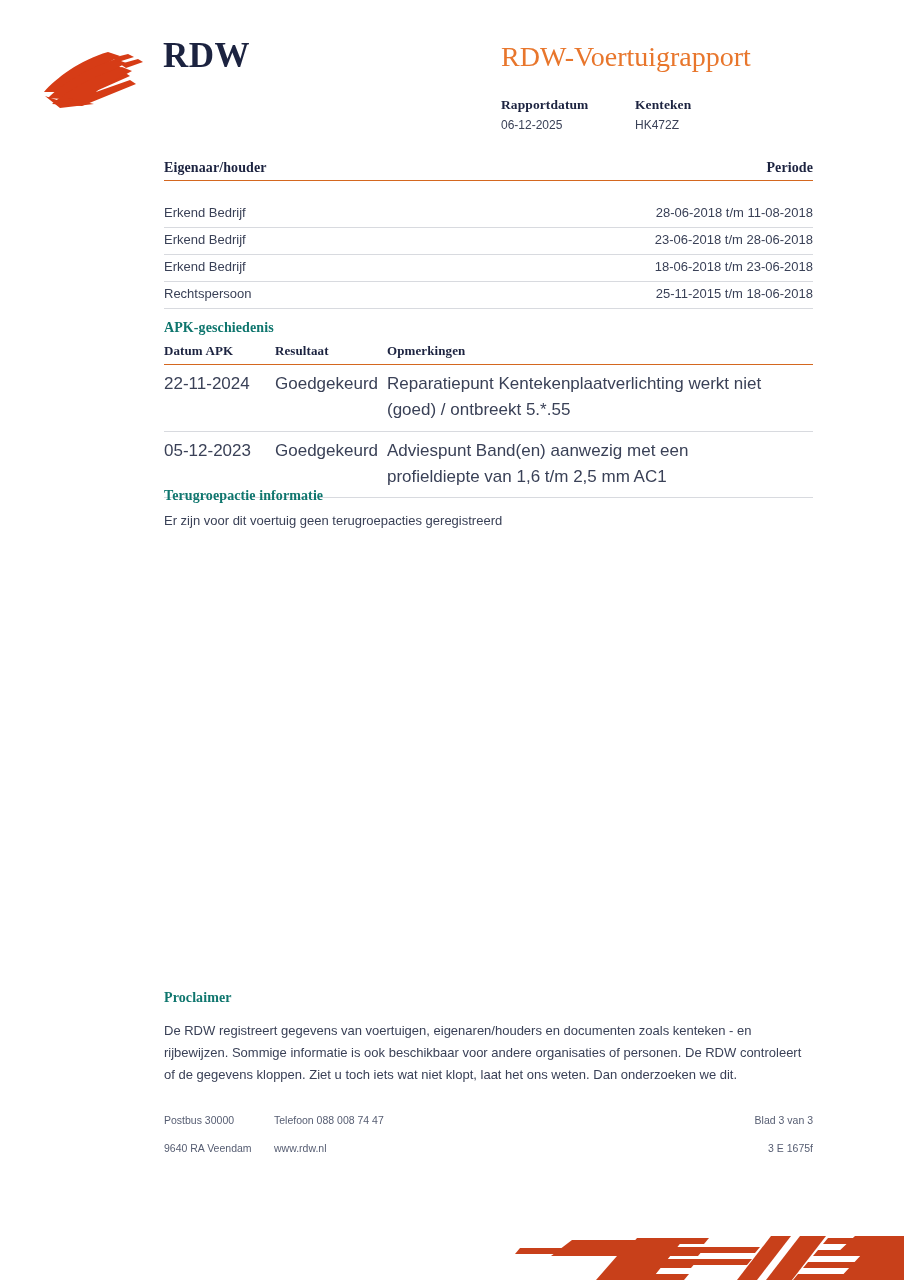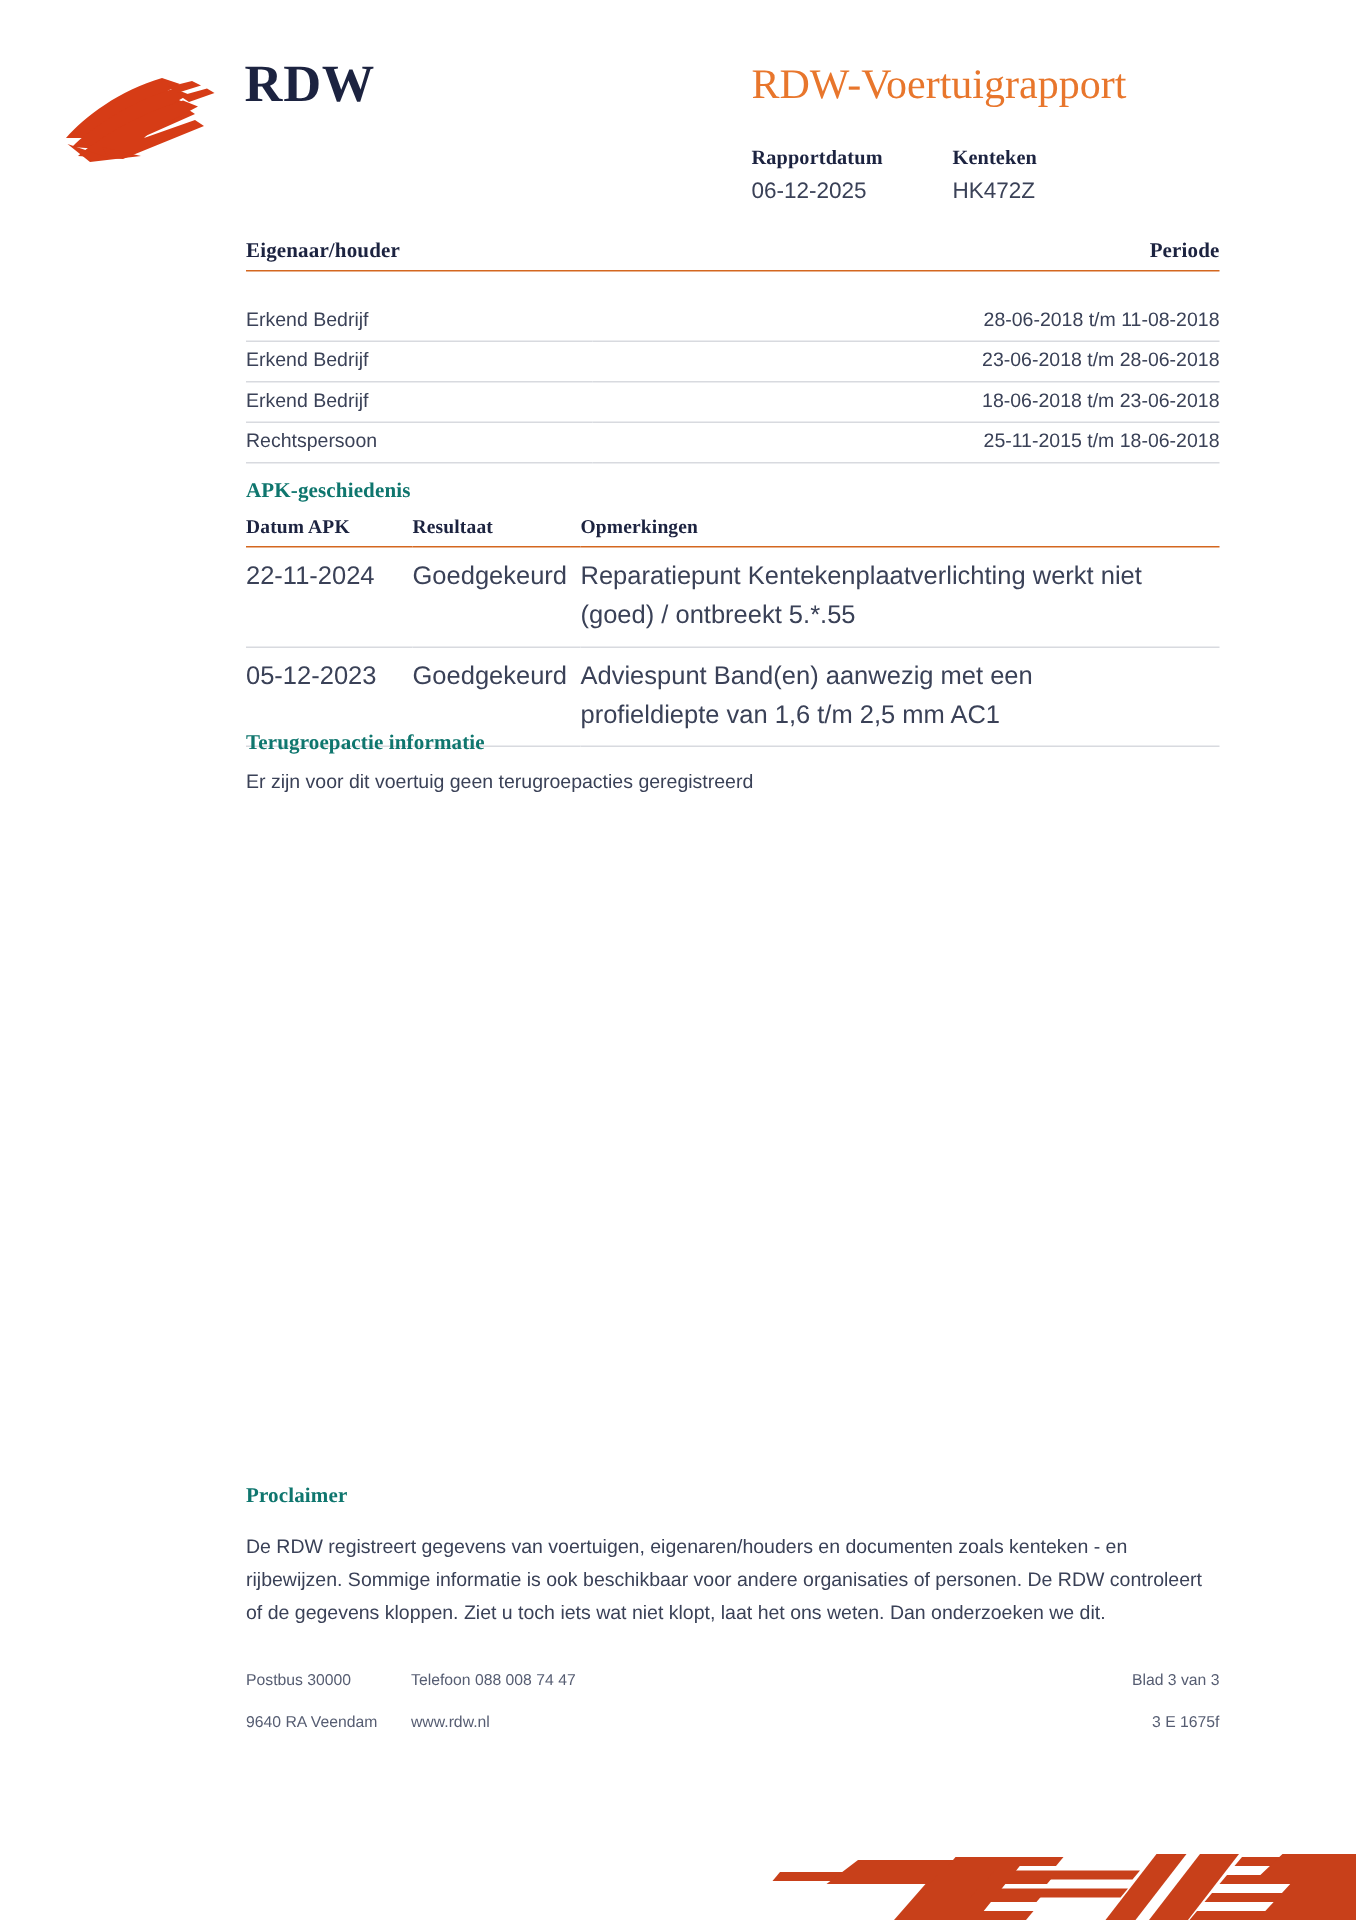--- a/index.html
+++ b/index.html
@@ -73,21 +73,21 @@
   .meta-col.c1 { width: 134px; }
   .meta-label {
     font-family: "Liberation Serif", serif;
     font-weight: 700;
     font-size: 13.5px;
     color: #1c2340;
     letter-spacing: 0.1px;
     line-height: 1.35;
   }
   .meta-value {
-    font-size: 15px;
+    font-size: 12px;
     color: #3a4157;
     line-height: 1.45;
     margin-top: 3px;
   }
 
   .sec-head-row {
     display: flex;
     justify-content: space-between;
     align-items: baseline;
     font-family: "Liberation Serif", serif;

